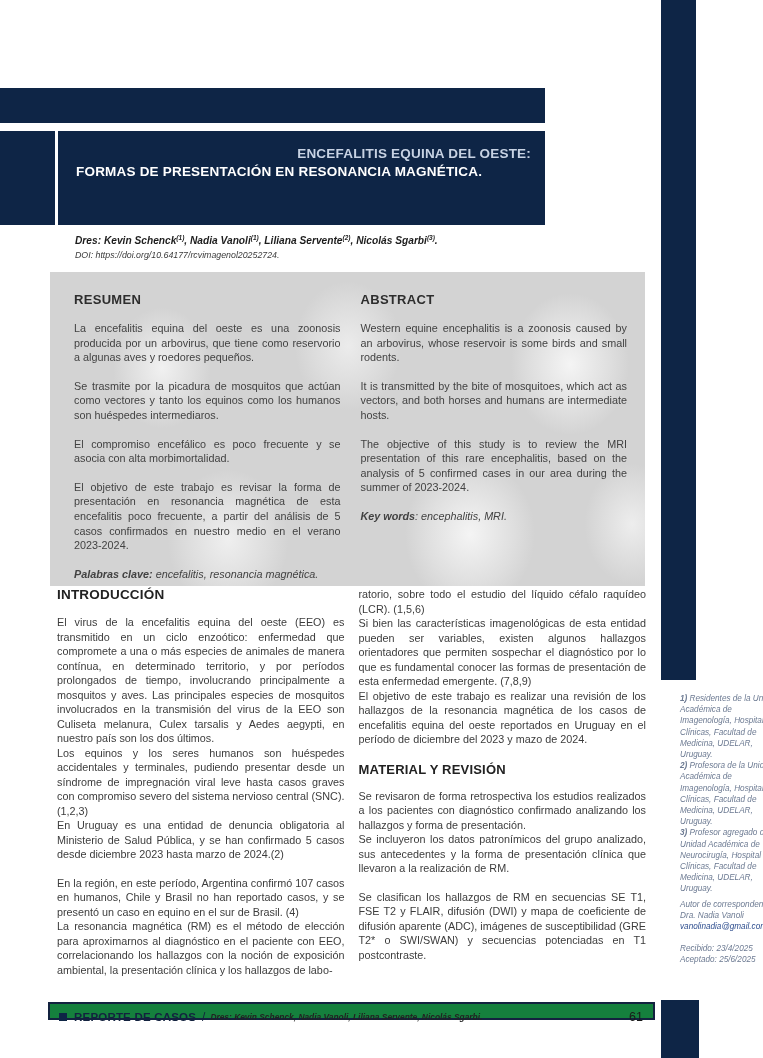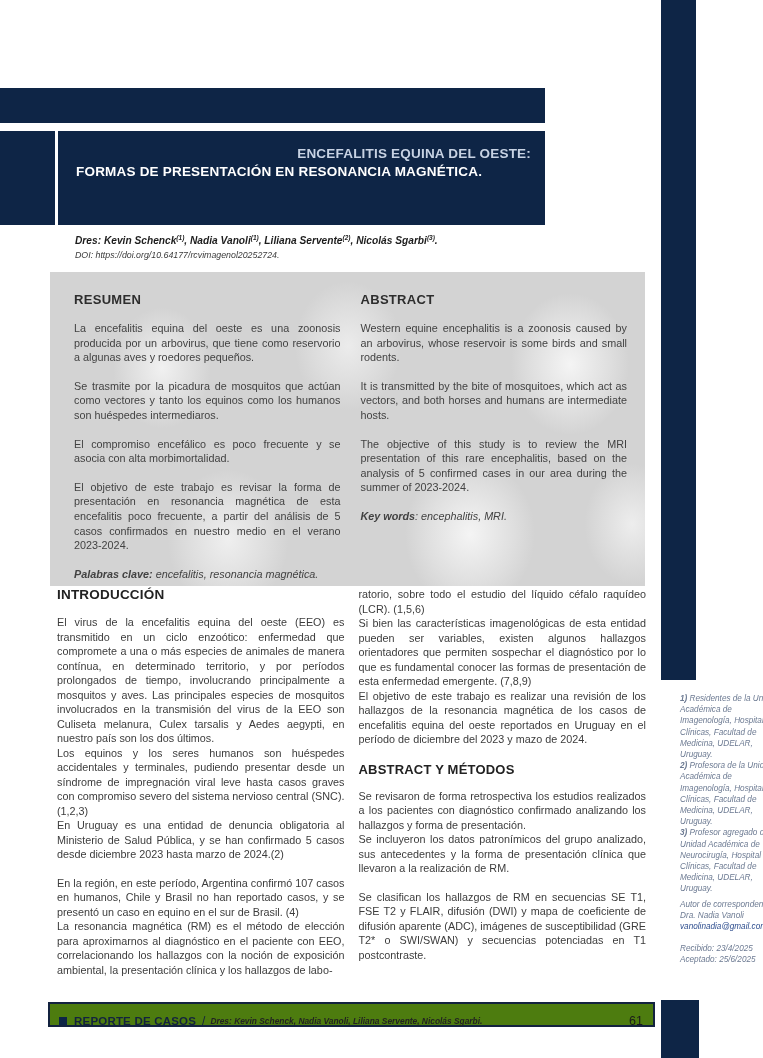--- a/index.html
+++ b/index.html
@@ -51,22 +51,22 @@
 
   
   .sidebar { left:680px; top:693px; width:103px; font-size:8.2px; font-style:italic; line-height:11.2px; color:#6c7a92; }
   .sidebar p { margin:0; }
   .sidebar .num { font-weight:bold; }
   .sidebar .corr { margin-top:4px; }
   .sidebar .email { color:#2d4d8e; }
   .sidebar .dates { margin-top:11px; }
 
   
-  .footer-bar { left:48px; top:1002px; width:607px; height:25px; box-sizing:border-box;
-    border:2px solid #13223f; display:flex; align-items:center; padding:12px 10px 0 9px; background:#4d7c0f; }
+  .footer-bar { left:48px; top:1002px; width:607px; height:18px; box-sizing:border-box;
+    border:2px solid #13223f; display:flex; align-items:center; padding:12px 10px 0 9px; background:#15803d; }
   .bullet { width:8px; height:8px; background:#0e2546; margin-right:7px; flex:0 0 auto; }
   .f-label { font-weight:bold; font-size:11.5px; color:#13223f; letter-spacing:.2px; white-space:nowrap; }
   .f-sep { margin:0 5px 0 6px; color:#13223f; font-size:12px; }
   .f-credits { font-style:italic; font-weight:bold; font-size:8.4px; color:#222222; flex:1 1 auto; white-space:nowrap; overflow:hidden; }
   .f-page { font-size:12.5px; color:#1a1a1a; margin-left:8px; }
 </style>
 </head>
 <body>
 
 <div class="page">
@@ -122,21 +122,21 @@
           <p class="gap">En la región, en este período, Argentina confirmó 107 casos en humanos, Chile y Brasil no han reportado casos, y se presentó un caso en equino en el sur de Brasil. (4)</p>
           <p>La resonancia magnética (RM) es el método de elección para aproximarnos al diagnóstico en el paciente con EEO, correlacionando los hallazgos con la noción de exposición ambiental, la presentación clínica y los hallazgos de labo-</p>
         </div>
     </div>
     <div>
       <div>
           <p>ratorio, sobre todo el estudio del líquido céfalo raquídeo (LCR).  (1,5,6)</p>
           <p>Si bien las características imagenológicas de esta entidad pueden ser variables, existen algunos hallazgos orientadores que permiten sospechar el diagnóstico por lo que es fundamental conocer las formas de presentación de esta enfermedad emergente. (7,8,9)</p>
           <p>El objetivo de este trabajo es realizar una revisión de los hallazgos de la resonancia magnética de los casos de encefalitis equina del oeste reportados en Uruguay en el período de diciembre del 2023 y mazo de 2024.</p>
         </div>
-      <h2 class="met-h">ABSTRACT Y MÉTODOS</h2>
+      <h2 class="met-h">MATERIAL Y REVISIÓN</h2>
       <div>
           <p>Se revisaron de forma retrospectiva los estudios realizados a los pacientes con diagnóstico confirmado analizando los hallazgos y forma de presentación.</p>
           <p>Se incluyeron los datos patronímicos del grupo analizado, sus antecedentes y la forma de presentación clínica que llevaron a la realización de RM.</p>
           <p class="gap">Se clasifican los hallazgos de RM en secuencias SE T1, FSE T2 y FLAIR, difusión (DWI) y mapa de coeficiente de difusión aparente (ADC), imágenes de susceptibilidad (GRE T2* o SWI/SWAN) y secuencias potenciadas en T1 postcontraste.</p>
         </div>
     </div>
   </div>
 
   <div class="abs sidebar">
     <div>

